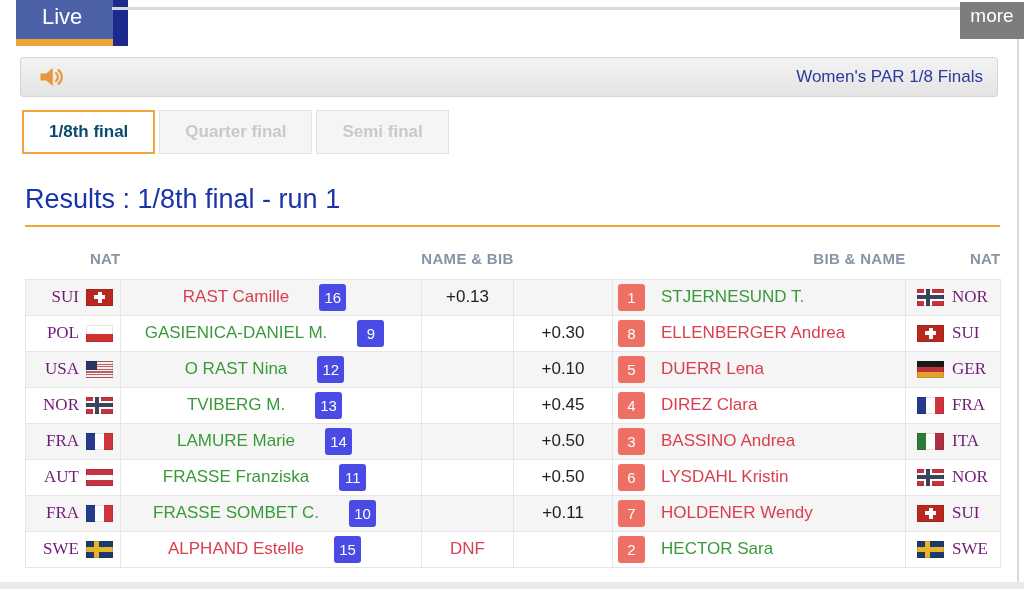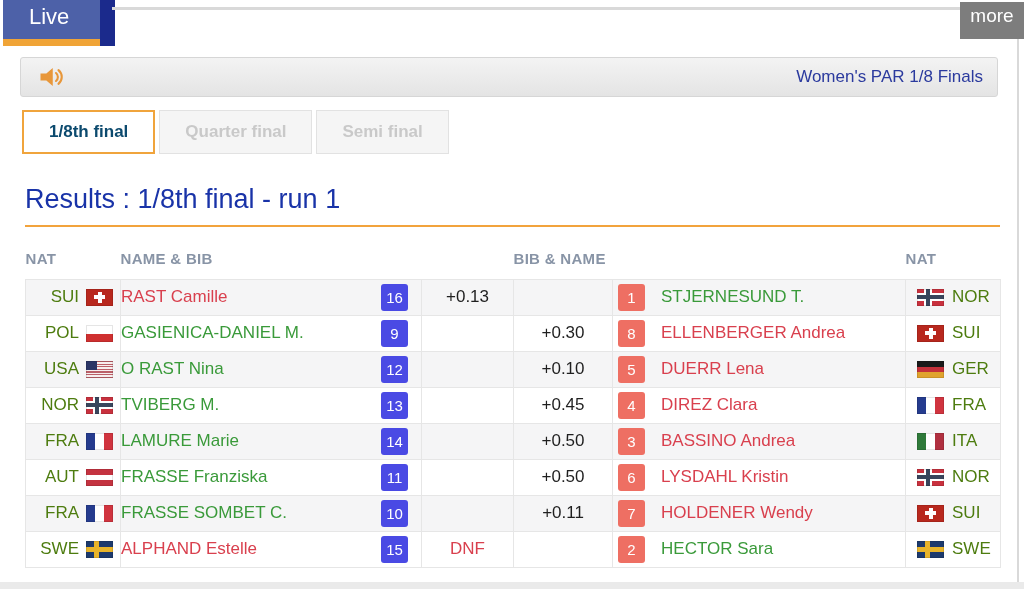--- a/index.html
+++ b/index.html
@@ -1,21 +1,21 @@
 <!DOCTYPE html>
 <html><head>
 <meta charset="utf-8">
 <style>
   * { margin:0; padding:0; box-sizing:border-box; }
   html,body { background:#fff; }
   body { font-family:"Liberation Sans", sans-serif; }
   .page { position:relative; width:1024px; height:589px; background:#fff; overflow:hidden; }
 
   
-  .live-tab { position:absolute; left:3px; top:0; width:112px; height:46px; cursor:pointer; }
+  .live-tab { position:absolute; left:16px; top:0; width:112px; height:46px; cursor:pointer; }
   .live-tab .live-bg { position:absolute; left:0; top:0; width:97px; height:39px; background:#4d61a8; }
   .live-tab .live-underline { position:absolute; left:0; top:39px; width:97px; height:7px; background:#f0a437; }
   .live-tab .live-darkstrip { position:absolute; left:97px; top:0; width:15px; height:46px; background:#1b2a8c; }
   .live-tab .live-label { position:absolute; left:26px; top:4px; color:#fff; font-size:22px; }
   .top-line { position:absolute; left:112px; top:7px; width:848px; height:3px; background:#d9d9d9; }
   .more-btn { position:absolute; right:0; top:2px; width:64px; height:37px; background:#7d7d7d; color:#fff;
               font-size:19px; display:flex; align-items:flex-start; justify-content:center; padding-top:3px; cursor:pointer; border:none; }
   .right-vline { position:absolute; left:1017px; top:39px; height:543px; width:2px; background:#d9d9d9; }
 
   
@@ -30,32 +30,32 @@
   .rtab { height:44px; display:inline-flex; align-items:center; padding:0 25px; font-size:17px; font-weight:bold;
           margin-right:4px; cursor:pointer; }
   .rtab.active { background:#fff; border:2px solid #f0a43c; color:#0c4a6e; }
   .rtab.inactive { background:#f5f5f5; border:1px solid #e2e2e2; color:#c9c9c9; }
 
   
   .results { position:absolute; left:25px; top:184px; width:975px; }
   .results-title { color:#1933a8; font-size:27px; font-weight:normal; padding-bottom:10px; border-bottom:2px solid #f2a33c; }
   table.results-table { width:975px; border-collapse:collapse; margin-top:12px; table-layout:fixed; }
   .results-table thead th { height:40px; color:#8894a6; font-size:15px; font-weight:bold; letter-spacing:.3px;
-                            text-align:left; vertical-align:middle; border:none; background:#fff; }
+                            text-align:right; vertical-align:middle; border:none; background:#fff; }
   .results-table tbody td { height:36px; border:1px solid #e6e6e6; font-size:17px; vertical-align:middle; padding:0; }
   .results-table tbody tr:nth-child(odd) { background:#f5f5f6; }
   .results-table tbody tr:nth-child(even) { background:#fff; }
 
   .cell-flex { display:flex; align-items:center; height:100%; }
   .nat-l .cell-flex { justify-content:flex-end; padding-right:7px; gap:7px; }
   .nat-r .cell-flex { justify-content:flex-start; padding-left:11px; gap:8px; }
-  .name-l .cell-flex { justify-content:space-between; padding-right:13px; gap:30px; }
+  .name-l .cell-flex { justify-content:center; padding-right:13px; gap:30px; }
   .name-r .cell-flex { justify-content:flex-start; padding-left:5px; gap:16px; }
   .time-c { text-align:center; color:#1f1f1f; }
-  .code { color:#4d7c0f; font-size:17px; }
+  .code { color:#701a75; font-size:17px;font-family:Liberation Serif, serif; }
   .rname { font-size:17px; white-space:nowrap; }
   .rname.winner { color:#3a9a3a; }
   .rname.loser { color:#d9404e; }
   .dnf { color:#d9404e; }
 
   .bib { width:27px; height:27px; border-radius:3px; color:#fff; font-size:15px;
          display:inline-flex; align-items:center; justify-content:center; flex:none; }
   .bib-left { background:#4a4ae4; }
   .bib-right { background:#ee6f63; }
 

